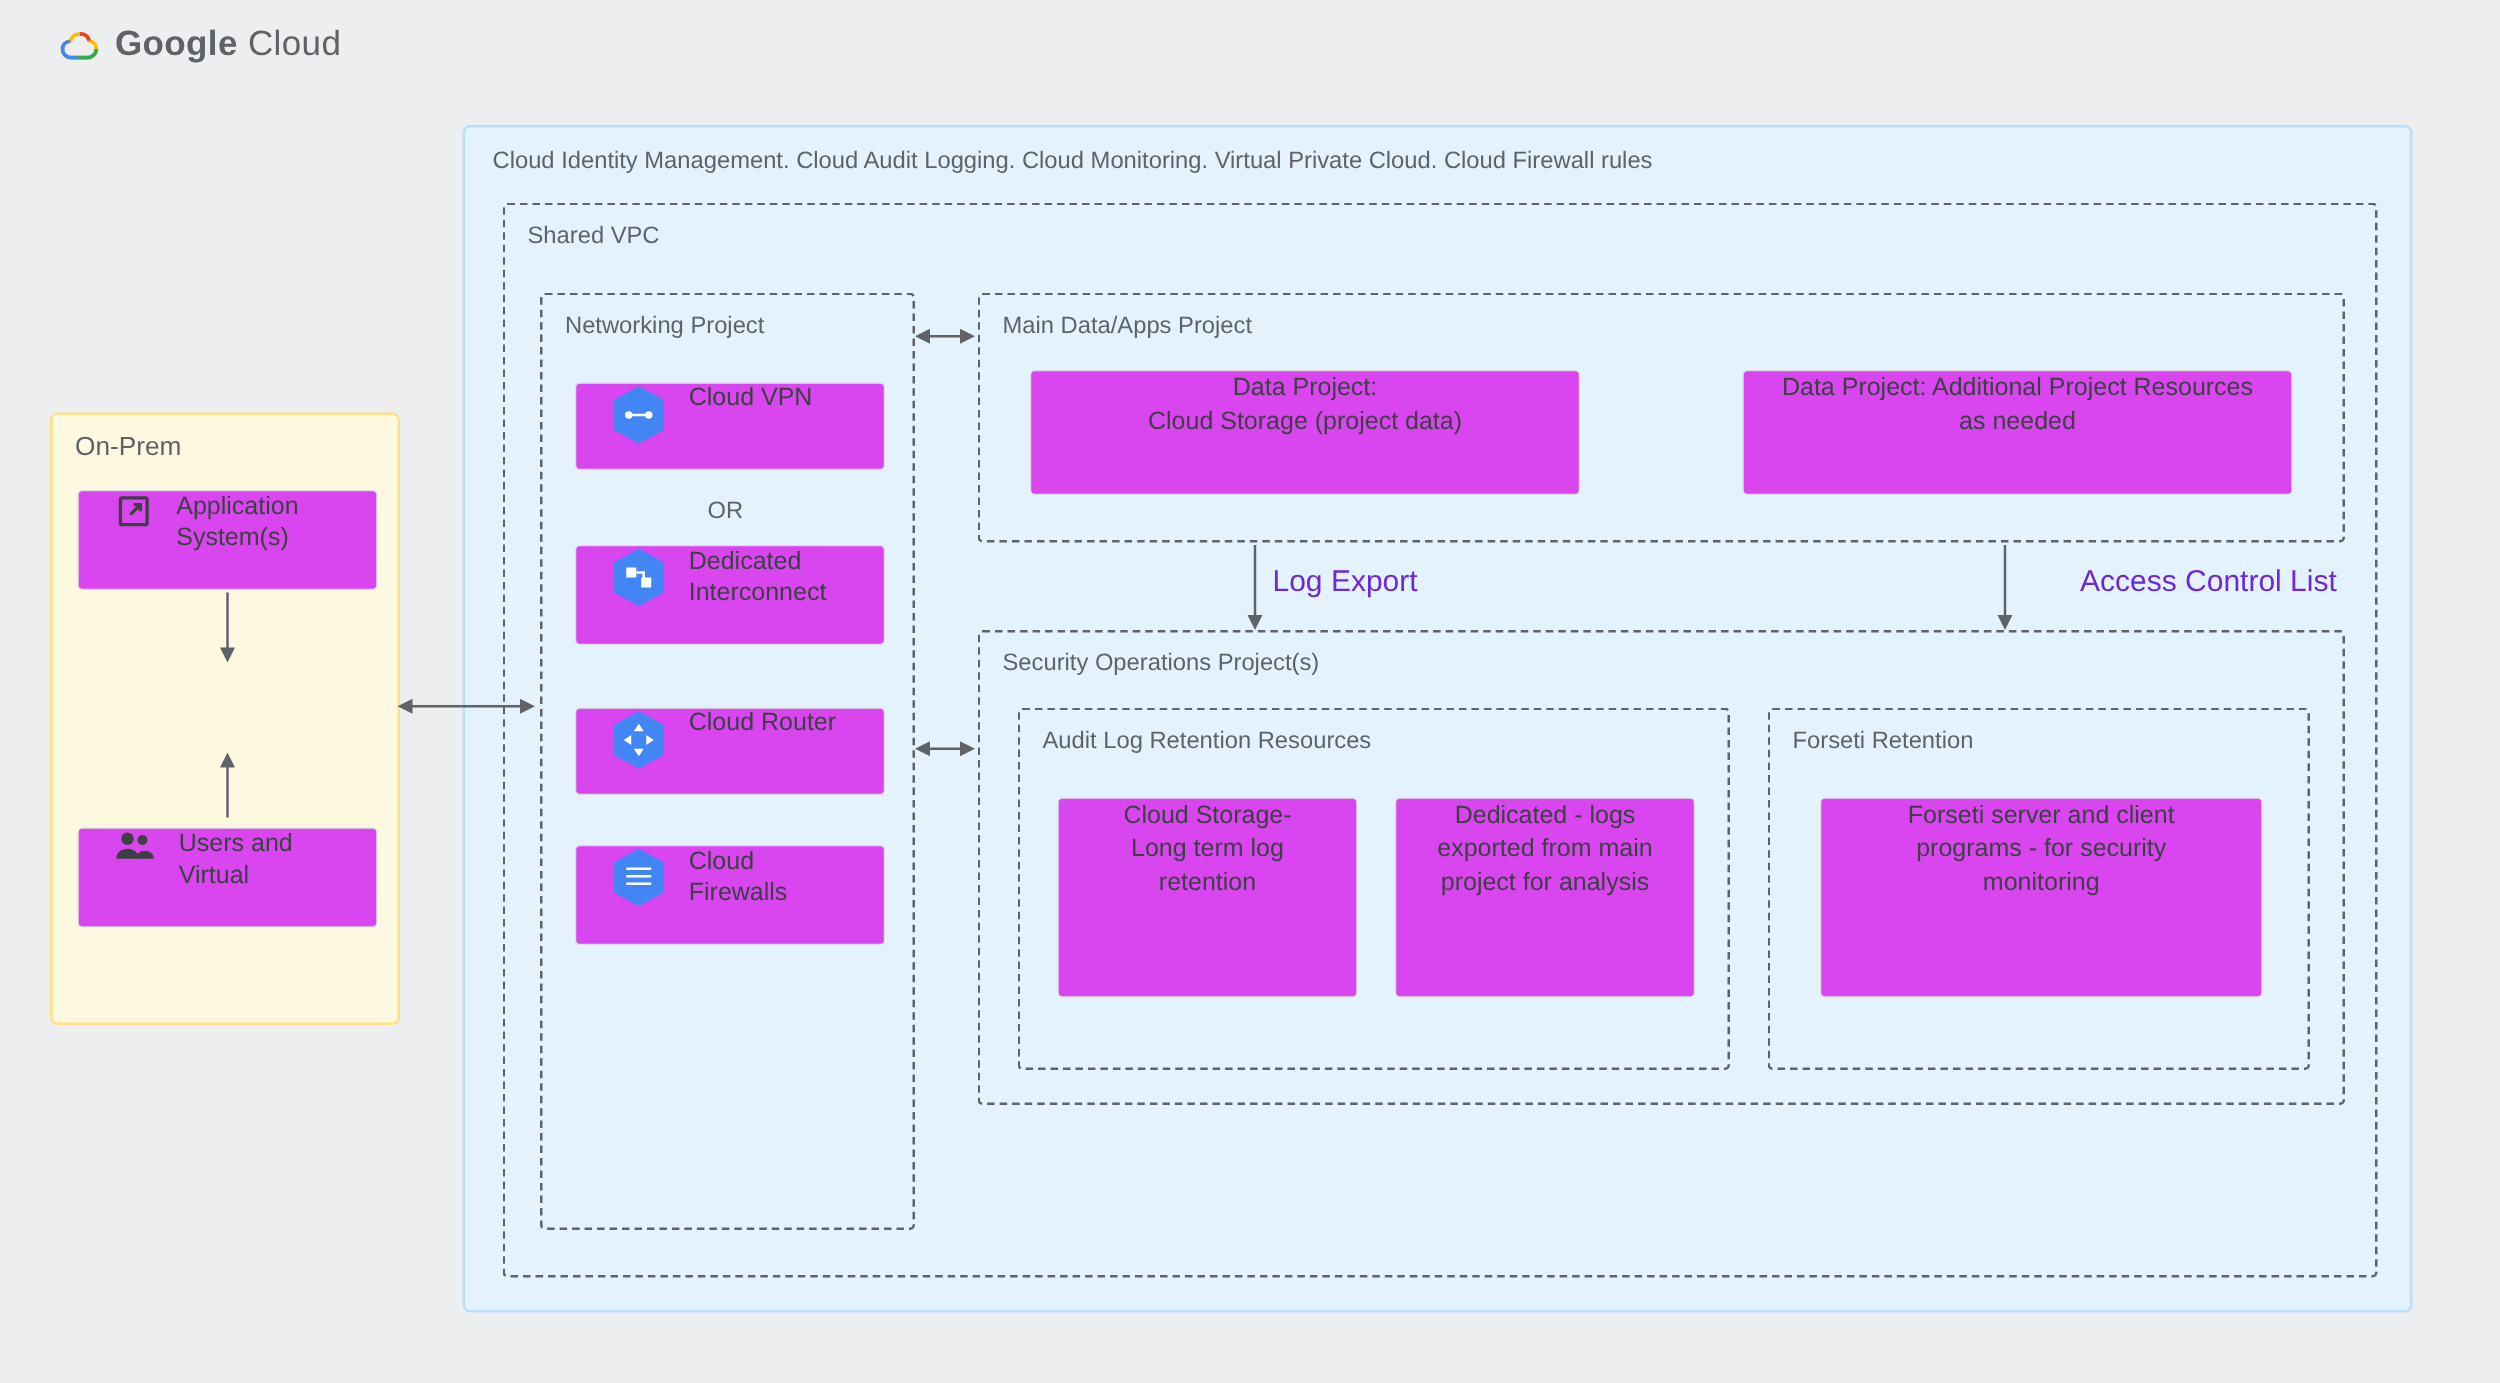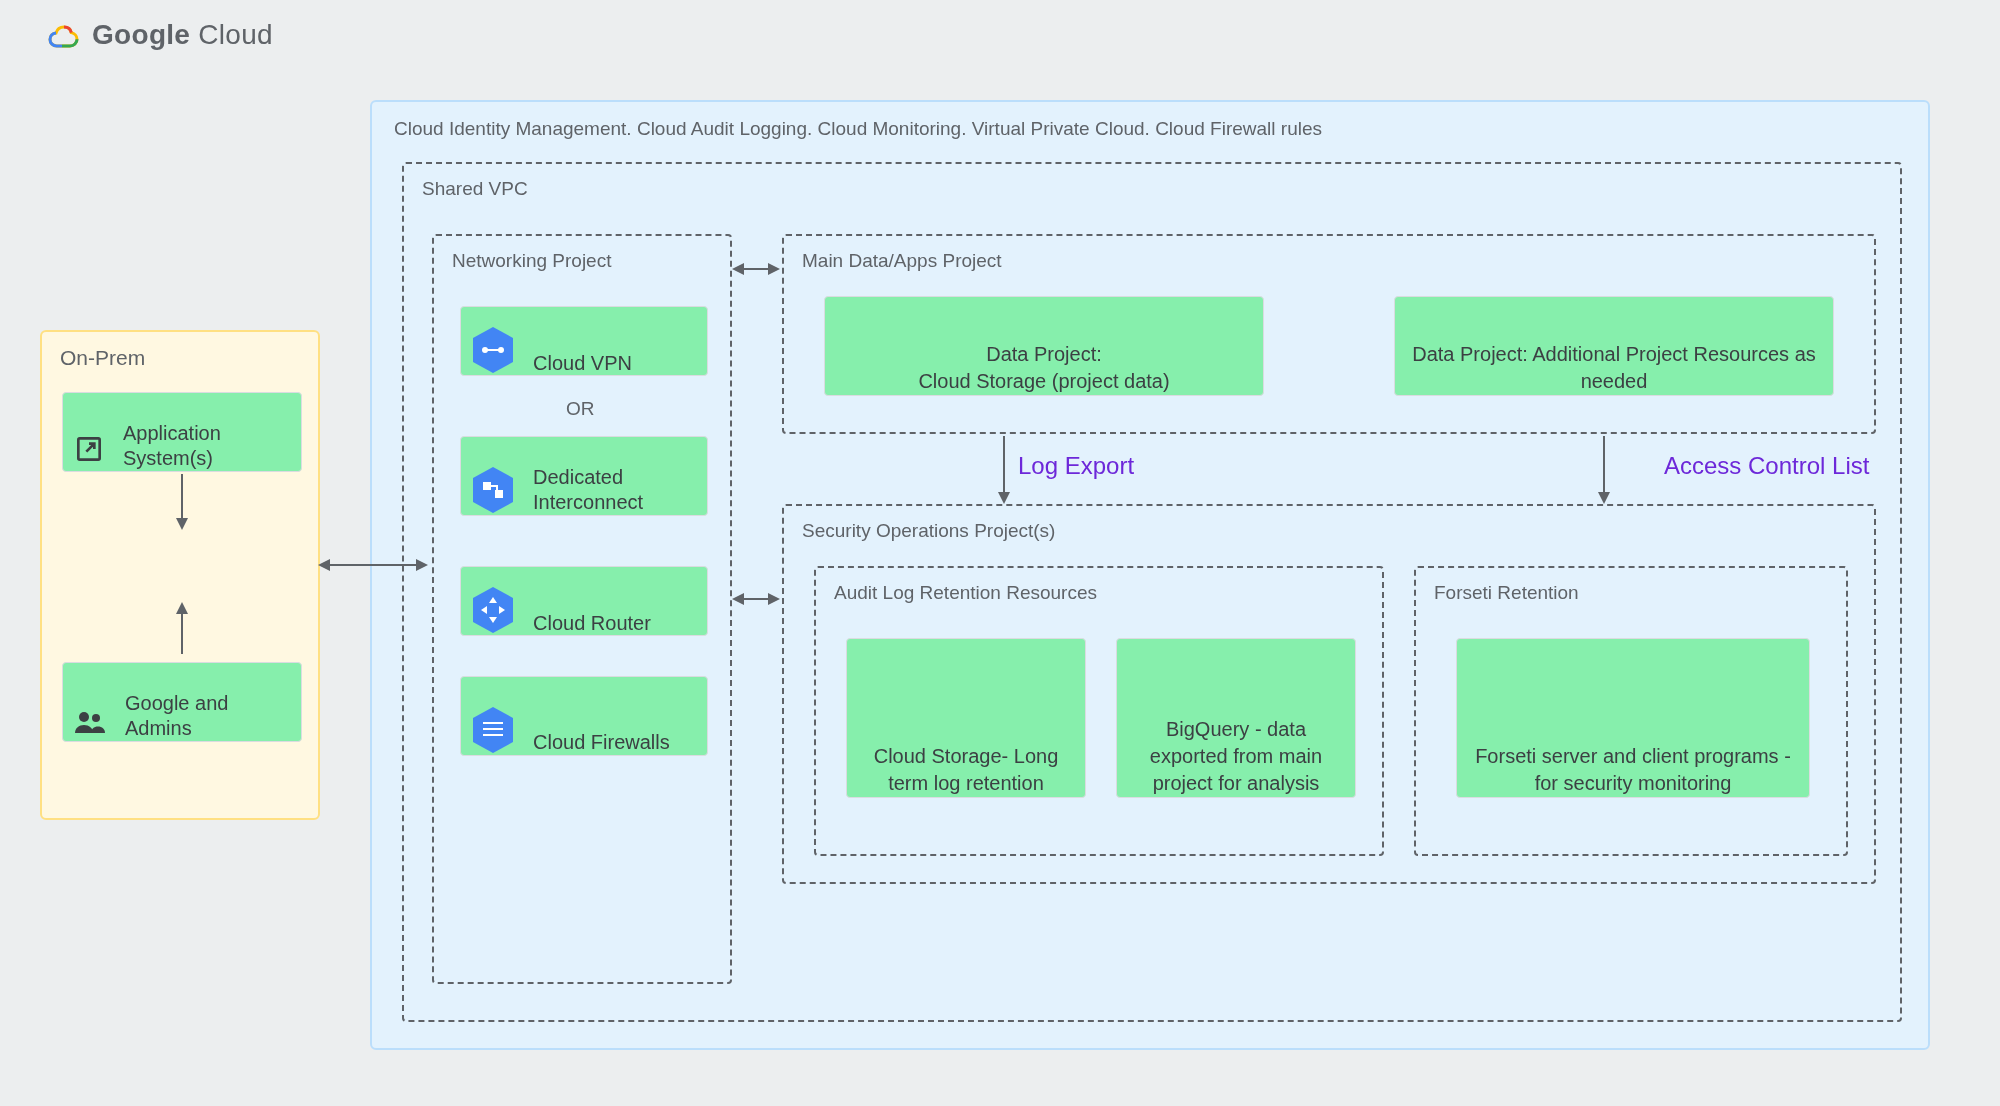--- a/index.html
+++ b/index.html
@@ -13,21 +13,21 @@
 
 
 .cloud{position:absolute;left:370px;top:100px;width:1560px;height:950px;background:#e3f2fd;border:2px solid #bbdefb;border-radius:6px;box-sizing:border-box}
 .cloud-caption{position:absolute;left:22px;top:16px;font-size:19px;color:#5f6368}
 
 
 .dash{position:absolute;border:2px dashed #5f6368;border-radius:4px;box-sizing:border-box}
 .dash-label{position:absolute;left:18px;top:14px;font-size:19px;color:#5f6368}
 
 
-.card{position:absolute;background:#86efac;border:1px solid #dadce0;border-radius:4px;display:flex;align-items:flex-end;font-size:20px;color:#3c4043;box-sizing:border-box;padding:0 10px}
+.card{position:absolute;background:#d946ef;border:1px solid #dadce0;border-radius:4px;display:flex;align-items:flex-start;font-size:20px;color:#3c4043;box-sizing:border-box;padding:0 28px}
 .card .ico{flex:none;margin-right:18px}
 .card.multi{line-height:1.25}
 .card.center{justify-content:center;text-align:center;line-height:1.35;font-size:20px}
 
 
 .onprem{position:absolute;left:40px;top:330px;width:280px;height:490px;background:#fff8e1;border:2px solid #ffe082;border-radius:6px;box-sizing:border-box}
 .onprem-label{position:absolute;left:18px;top:14px;font-size:21px;color:#5f6368}
 
 
 .or{position:absolute;font-size:19px;color:#5f6368}
@@ -78,21 +78,21 @@
 
     <div class="card multi" style="left:20px;top:330px;width:240px;height:80px">
       <span class="ico">
         <svg width="34" height="26" viewBox="0 0 34 26" fill="#3c4043">
             <circle cx="11" cy="8" r="5"></circle>
             <circle cx="23" cy="9" r="4"></circle>
             <path d="M2 24c0-5 4-8 9-8s9 3 9 8z"></path>
             <path d="M18 24c0-4 3-6.5 7-6.5s7 2.5 7 6.5z"></path>
           </svg>
       </span>
-      <span>Google and Admins</span>
+      <span>Users and Virtual</span>
     </div>
 
     <svg class="arrows" width="280" height="490">
       <line x1="140" y1="142" x2="140" y2="190"></line>
         <polygon points="140,198 134,186 146,186"></polygon>
       <line x1="140" y1="322" x2="140" y2="278"></line>
         <polygon points="140,270 134,282 146,282"></polygon>
     </svg>
   </div>
 
@@ -172,21 +172,21 @@
 
       <div class="dash" style="left:378px;top:340px;width:1094px;height:380px">
         <div class="dash-label">Security Operations Project(s)</div>
 
         <div class="dash" style="left:30px;top:60px;width:570px;height:290px">
           <div class="dash-label">Audit Log Retention Resources</div>
           <div class="card center" style="left:30px;top:70px;width:240px;height:160px">
               <span>Cloud Storage- Long term log retention</span>
             </div>
           <div class="card center" style="left:300px;top:70px;width:240px;height:160px">
-              <span>BigQuery - data exported from main project for analysis</span>
+              <span>Dedicated - logs exported from main project for analysis</span>
             </div>
         </div>
 
         <div class="dash" style="left:630px;top:60px;width:434px;height:290px">
           <div class="dash-label">Forseti Retention</div>
           <div class="card center" style="left:40px;top:70px;width:354px;height:160px">
               <span>Forseti server and client programs - for security monitoring</span>
             </div>
         </div>
       </div>

